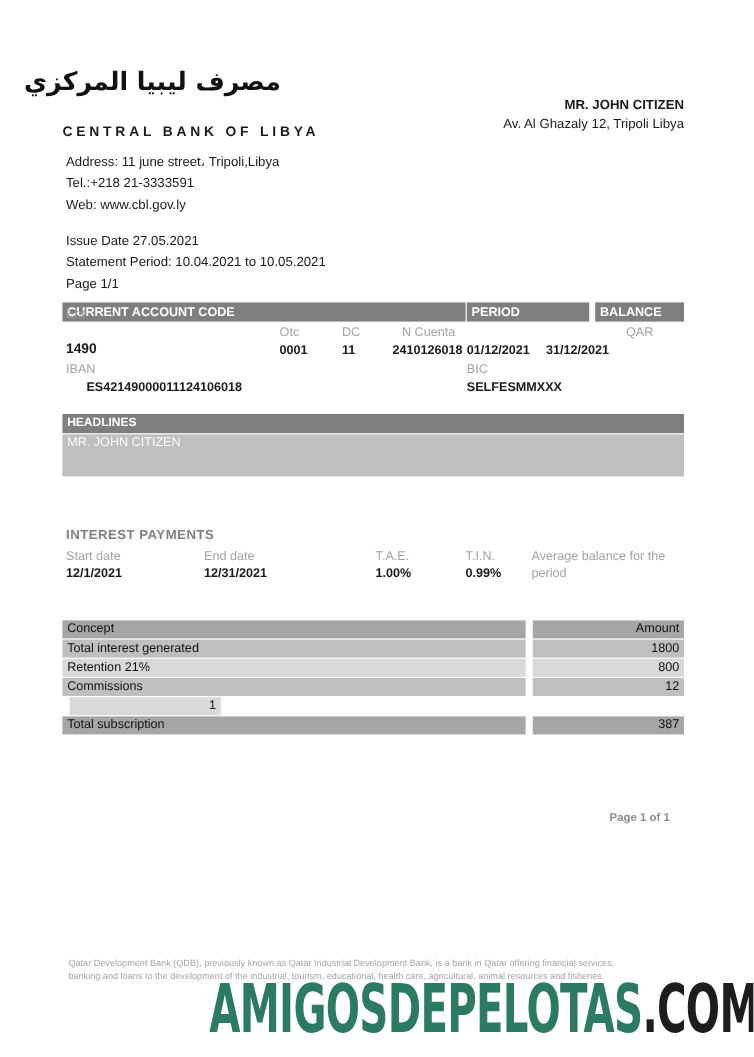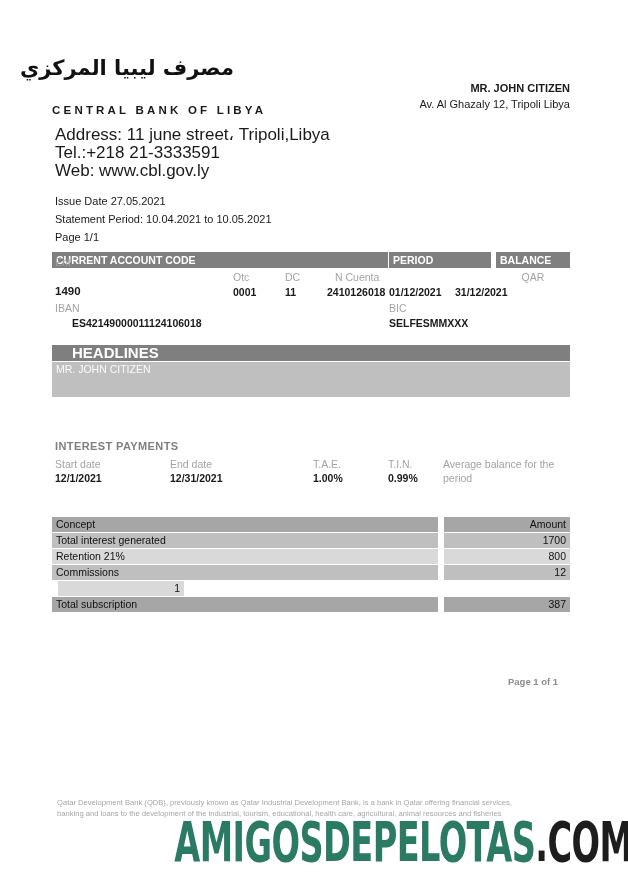--- a/index.html
+++ b/index.html
@@ -25,21 +25,21 @@
     font-size: 11.5px; font-weight: 700; letter-spacing: 3.2px;
     color: #1a1a1a; white-space: nowrap; margin-top: 4px;
   }
   .customer-block {
     position: absolute; right: 58px; top: 80px; text-align: right;
     font-size: 11px; line-height: 16px; color: #1a1a1a;
   }
   .customer-block .cust-name { font-weight: 700; }
   .contact-block {
     position: absolute; left: 55px; top: 126px;
-    font-size: 17px; line-height: 18px; color: #1a1a1a;
+    font-size: 11px; line-height: 18px; color: #1a1a1a;
   }
   .issue-block {
     position: absolute; left: 55px; top: 192px;
     font-size: 11px; line-height: 18px; color: #1a1a1a;
   }
   
   .account-table { position: absolute; left: 52px; top: 252px; width: 518px; height: 82px; }
   .hdr-bar {
     position: absolute; top: 0; height: 16px;
     background: var(--header-bar, #7f7f7f); color: #ffffff;
@@ -49,21 +49,21 @@
   .bar-account { left: 0; width: 336px; }
   .bar-period  { left: 337px; width: 102px; }
   .bar-balance { left: 444px; width: 74px; }
   .cell { position: absolute; font-size: 10.5px; white-space: nowrap; }
   .cell.lbl { color: var(--label-gray, #a3a3a3); }
   .cell.val { color: #1a1a1a; font-weight: 700; }
   
   .headlines { position: absolute; left: 52px; top: 345px; width: 518px; }
   .headlines-title {
     height: 16px; background: var(--header-bar, #7f7f7f); color: #ffffff;
-    font-size: 15px; font-weight: 700; line-height: 16px; padding-left: 20px;
+    font-size: 10px; font-weight: 700; line-height: 16px; padding-left: 4px;
   }
   .headlines-body {
     height: 35px; background: var(--light-bar, #bfbfbf); color: #fbfbfb;
     font-size: 10.5px; line-height: 15px; padding-left: 4px; margin-top: 1px;
   }
   
   .interest { position: absolute; left: 55px; top: 440px; width: 518px; }
   .interest-title {
     font-size: 11px; font-weight: 700; color: #808080; letter-spacing: 0.4px;
   }
@@ -187,21 +187,21 @@
     </div>
   </div>
 
   <div class="amounts-table">
     <div class="am-row tone-dark">
       <div class="am-concept">Concept</div>
       <div class="am-amount">Amount</div>
     </div>
     <div class="am-row tone-medium">
       <div class="am-concept">Total interest generated</div>
-      <div class="am-amount">1700</div>
+      <div class="am-amount">1800</div>
     </div>
     <div class="am-row tone-light">
       <div class="am-concept">Retention 21%</div>
       <div class="am-amount">800</div>
     </div>
     <div class="am-row tone-medium">
       <div class="am-concept">Commissions</div>
       <div class="am-amount">12</div>
     </div>
     <div class="am-row tone-light">

